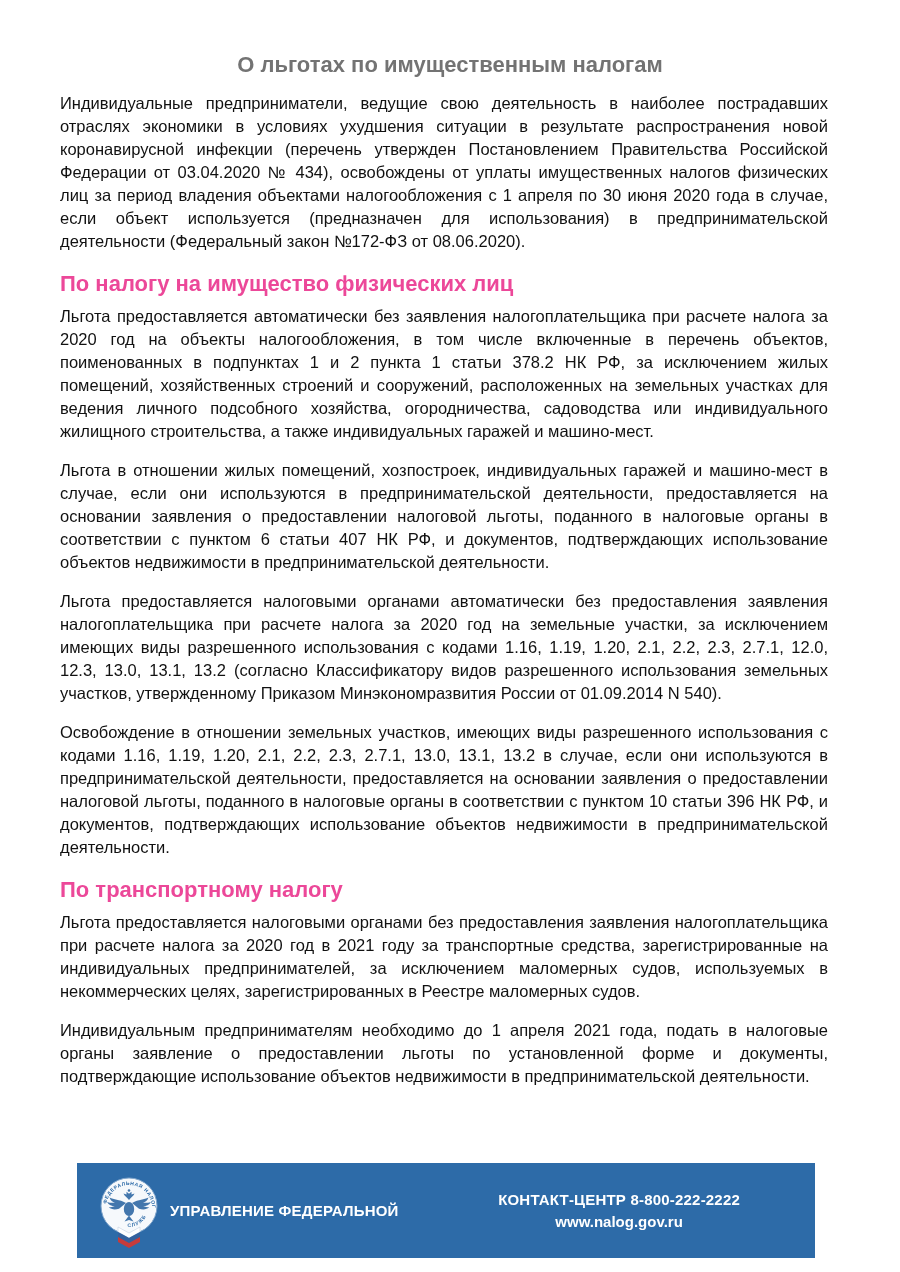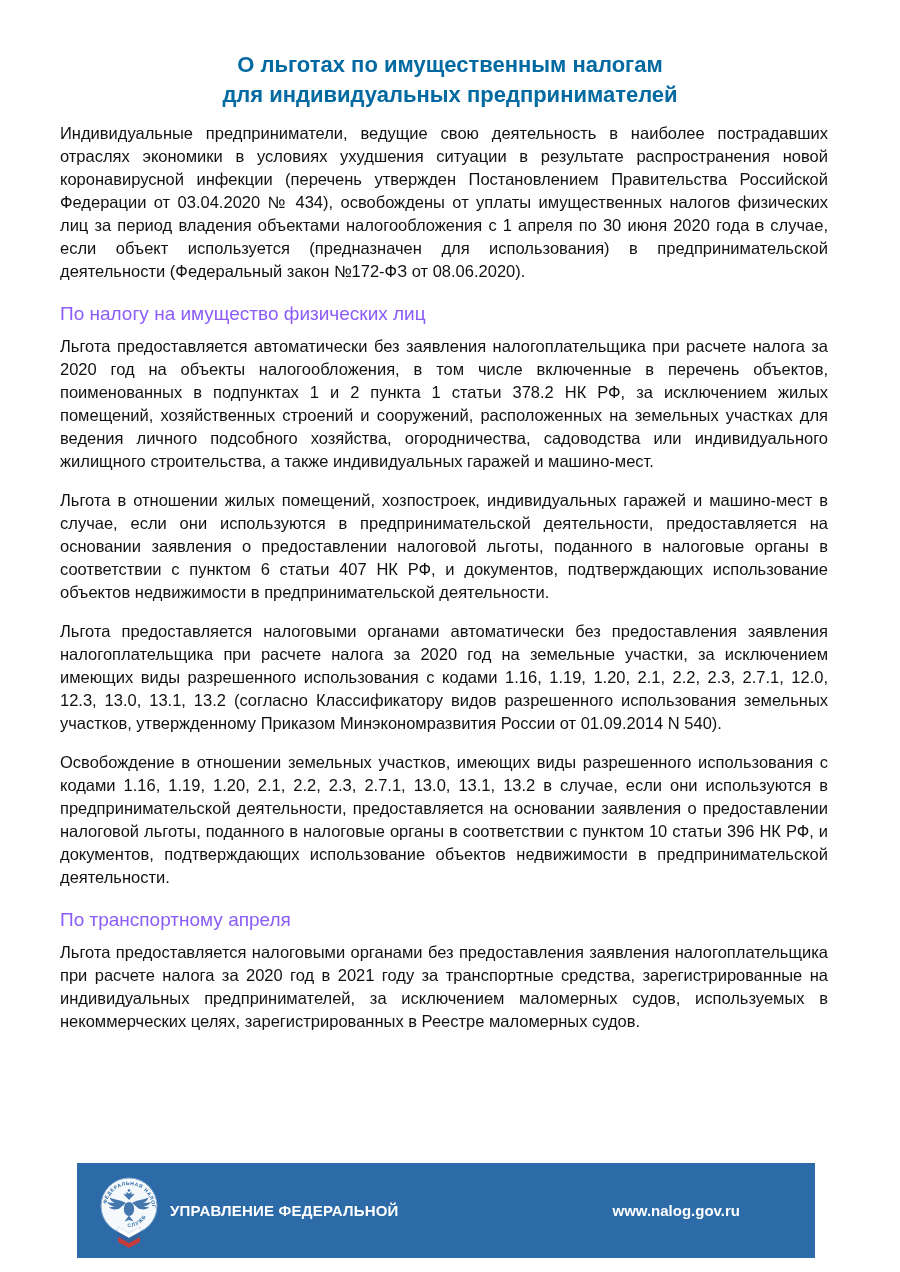--- a/index.html
+++ b/index.html
@@ -10,38 +10,38 @@
     position: relative;
     overflow: hidden;
     font-family: "Liberation Sans", sans-serif;
     color: #111111;
   }
   .content {
     padding: 50px 60px 0 60px;
   }
   .doc-title {
     text-align: center;
-    color: #0369a1;
+    color: #737373;
     font-size: 22px;
     font-weight: bold;
     line-height: 30px;
     margin: 0 0 12px 0;
   }
   .doc-title .line { display: block; }
   p.body-par {
     font-size: 16.5px;
     line-height: 23px;
     text-align: justify;
     margin: 0 12px 16px 0;
   }
   h2.section-heading {
-    font-size: 19px;
+    font-size: 22px;
     line-height: 23px;
-    font-weight: normal;
-    color: #8b5cf6;
+    font-weight: bold;
+    color: #ec4899;
     margin: 19px 0 10px 0;
   }
   .footer-band {
     position: absolute;
     left: 77px;
     right: 85px;
     bottom: 14px;
     height: 95px;
     background: #2d6ba8;
     display: flex;
@@ -72,34 +72,34 @@
   .footer-contact .phone { font-size: 15px; line-height: 22px; letter-spacing: 0.2px; }
   .footer-contact .site  { font-size: 15px; line-height: 22px; }
 </style>
 </head>
 <body>
 
 <div class="content">
 
   <h1 class="doc-title">
     <span class="line">О льготах по имущественным налогам</span>
-    <span class="line">для индивидуальных предпринимателей</span>
   </h1>
 
   <p class="body-par">Индивидуальные предприниматели, ведущие свою деятельность в наиболее пострадавших отраслях экономики в условиях ухудшения ситуации в результате распространения новой коронавирусной инфекции (перечень утвержден Постановлением Правительства Российской Федерации от 03.04.2020 № 434), освобождены от уплаты имущественных налогов физических лиц за период владения объектами налогообложения с 1 апреля по 30 июня 2020 года в случае, если объект используется (предназначен для использования) в предпринимательской деятельности (Федеральный закон №172-ФЗ от 08.06.2020).</p>
 
   <h2 class="section-heading">По налогу на имущество физических лиц</h2>
   <p class="body-par">Льгота предоставляется автоматически без заявления налогоплательщика при расчете налога за 2020 год на объекты налогообложения, в том числе включенные в перечень объектов, поименованных в подпунктах 1 и 2 пункта 1  статьи 378.2 НК РФ, за исключением жилых помещений, хозяйственных строений и сооружений, расположенных на земельных участках для ведения личного подсобного хозяйства, огородничества, садоводства или индивидуального жилищного строительства, а также индивидуальных гаражей и машино-мест.</p>
   <p class="body-par">Льгота  в отношении жилых помещений, хозпостроек, индивидуальных гаражей и машино-мест в случае, если они используются в предпринимательской деятельности, предоставляется на основании заявления о предоставлении налоговой льготы, поданного в налоговые органы в соответствии с пунктом 6 статьи 407 НК РФ, и документов, подтверждающих использование объектов недвижимости в предпринимательской деятельности.</p>
 
   <p class="body-par">Льгота предоставляется налоговыми органами автоматически без предоставления заявления налогоплательщика при расчете налога за 2020 год на земельные участки, за исключением имеющих виды разрешенного использования с кодами 1.16, 1.19, 1.20, 2.1, 2.2, 2.3, 2.7.1, 12.0, 12.3, 13.0, 13.1, 13.2 (согласно Классификатору видов разрешенного использования земельных участков, утвержденному Приказом Минэкономразвития России от 01.09.2014 N 540).</p>
   <p class="body-par">Освобождение в отношении земельных участков, имеющих виды разрешенного использования с кодами 1.16, 1.19, 1.20, 2.1, 2.2, 2.3, 2.7.1, 13.0, 13.1, 13.2 в случае, если они используются в предпринимательской деятельности, предоставляется на основании заявления о предоставлении налоговой льготы, поданного в налоговые органы в соответствии с пунктом 10 статьи 396 НК РФ, и документов, подтверждающих использование объектов недвижимости в предпринимательской деятельности.</p>
 
-  <h2 class="section-heading">По транспортному апреля</h2>
+  <h2 class="section-heading">По транспортному налогу</h2>
   <p class="body-par">Льгота предоставляется налоговыми органами без предоставления заявления налогоплательщика при расчете налога за 2020 год в 2021 году за транспортные средства, зарегистрированные на индивидуальных предпринимателей, за исключением маломерных судов, используемых в некоммерческих целях, зарегистрированных в Реестре маломерных судов.</p>
+  <p class="body-par">Индивидуальным предпринимателям необходимо до 1 апреля 2021 года, подать в налоговые органы заявление о предоставлении льготы по установленной форме и документы, подтверждающие использование объектов недвижимости в предпринимательской деятельности.</p>
 
 </div>
 
 <div class="footer-band">
 
   <svg class="footer-logo" viewBox="0 0 60 76" xmlns="http://www.w3.org/2000/svg" aria-hidden="true">
     <defs>
       <path id="arcTop" d="M 7,32 A 23,23 0 1 1 53,32"></path>
       <path id="arcBottom" d="M 12,38 A 19,19 0 0 0 48,38"></path>
     </defs>
@@ -124,16 +124,17 @@
       <polygon points="19,56 30,62 41,56 41,61 30,67 19,61" fill="#33619e"></polygon>
       <polygon points="19,61 30,67 41,61 41,66 30,72 19,66" fill="#c63b3b"></polygon>
     </g>
   </svg>
 
   <div class="footer-org">
     <div>УПРАВЛЕНИЕ ФЕДЕРАЛЬНОЙ</div>
   </div>
 
   <div class="footer-contact">
+    <div class="phone">КОНТАКТ-ЦЕНТР 8-800-222-2222</div>
     <div class="site">www.nalog.gov.ru</div>
   </div>
 
 </div>
 
 </body></html>

